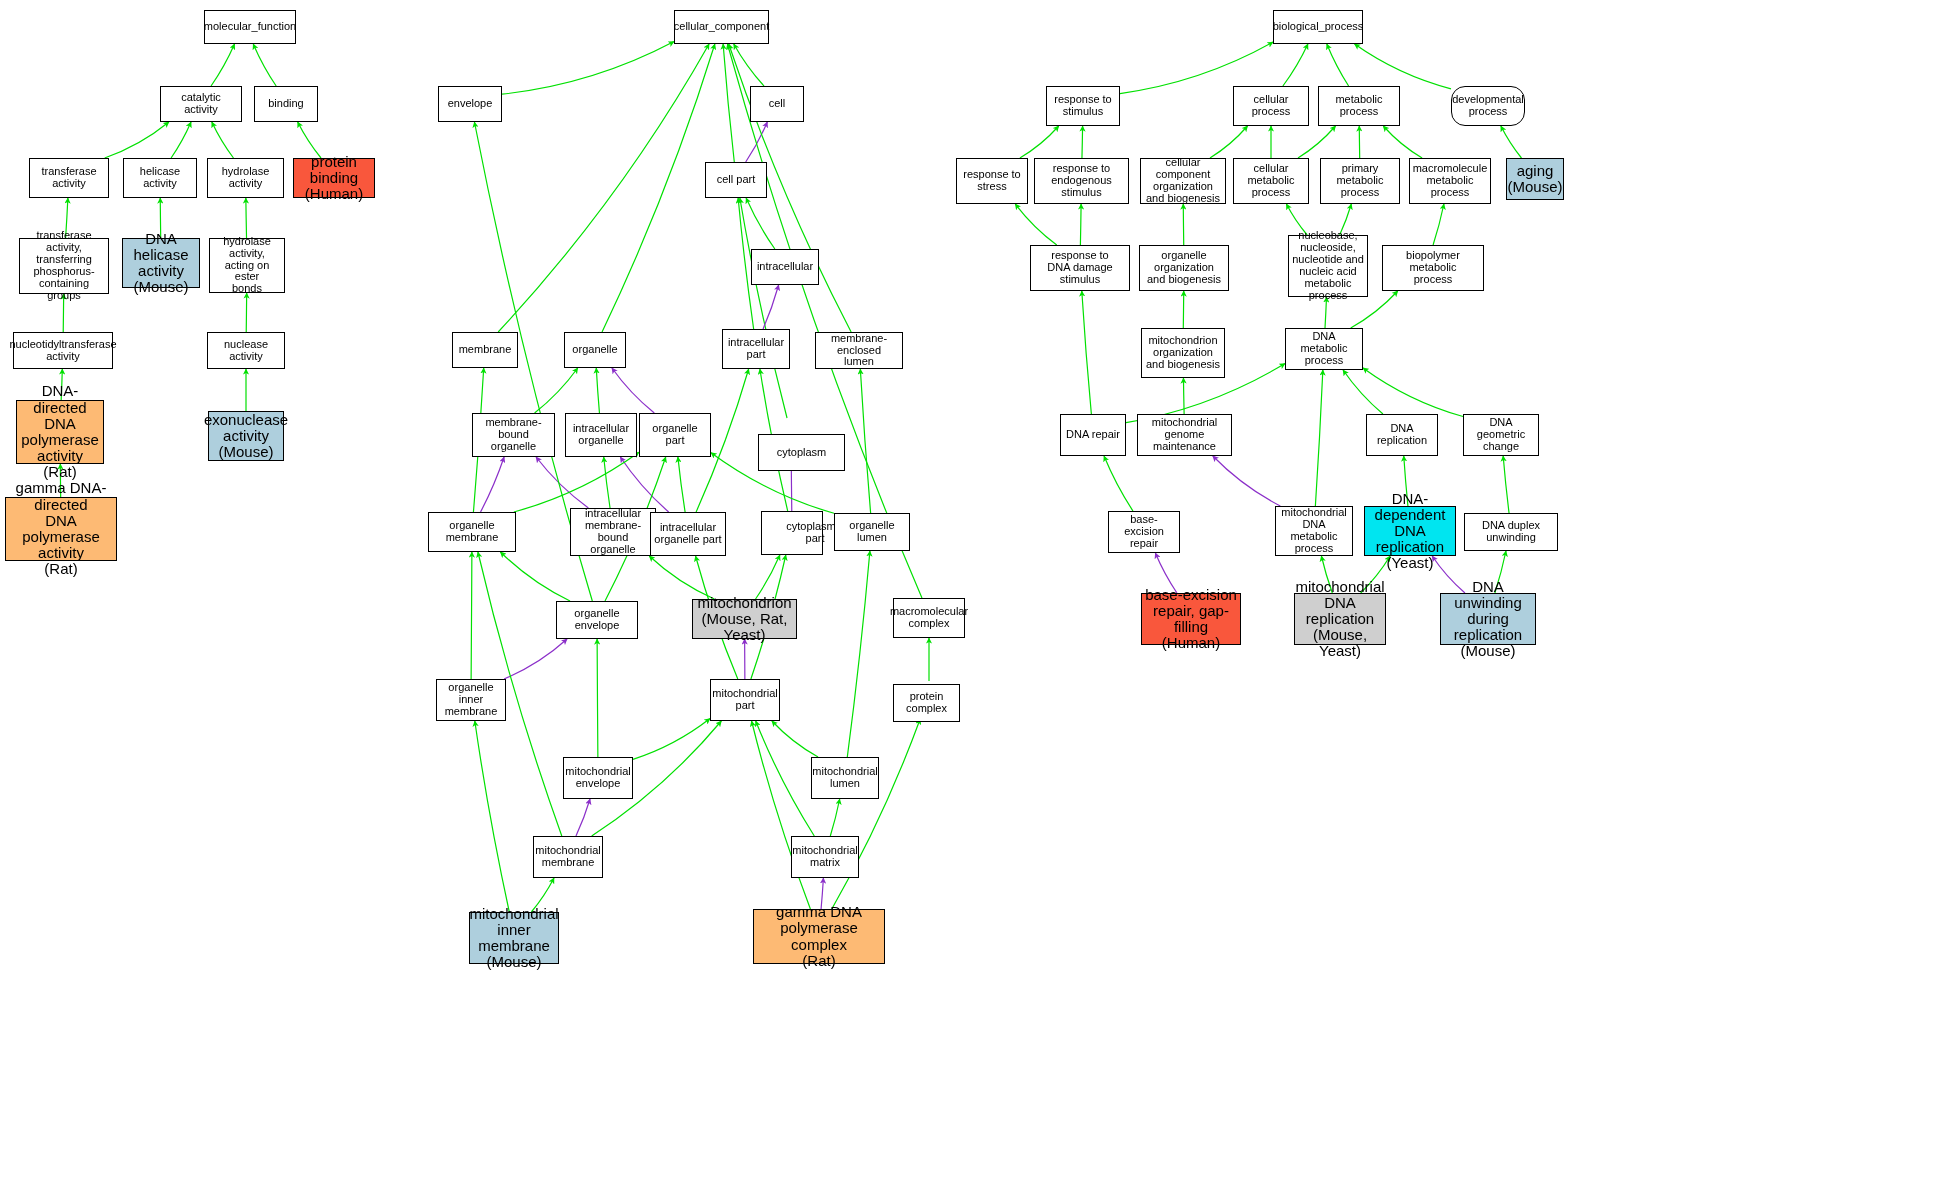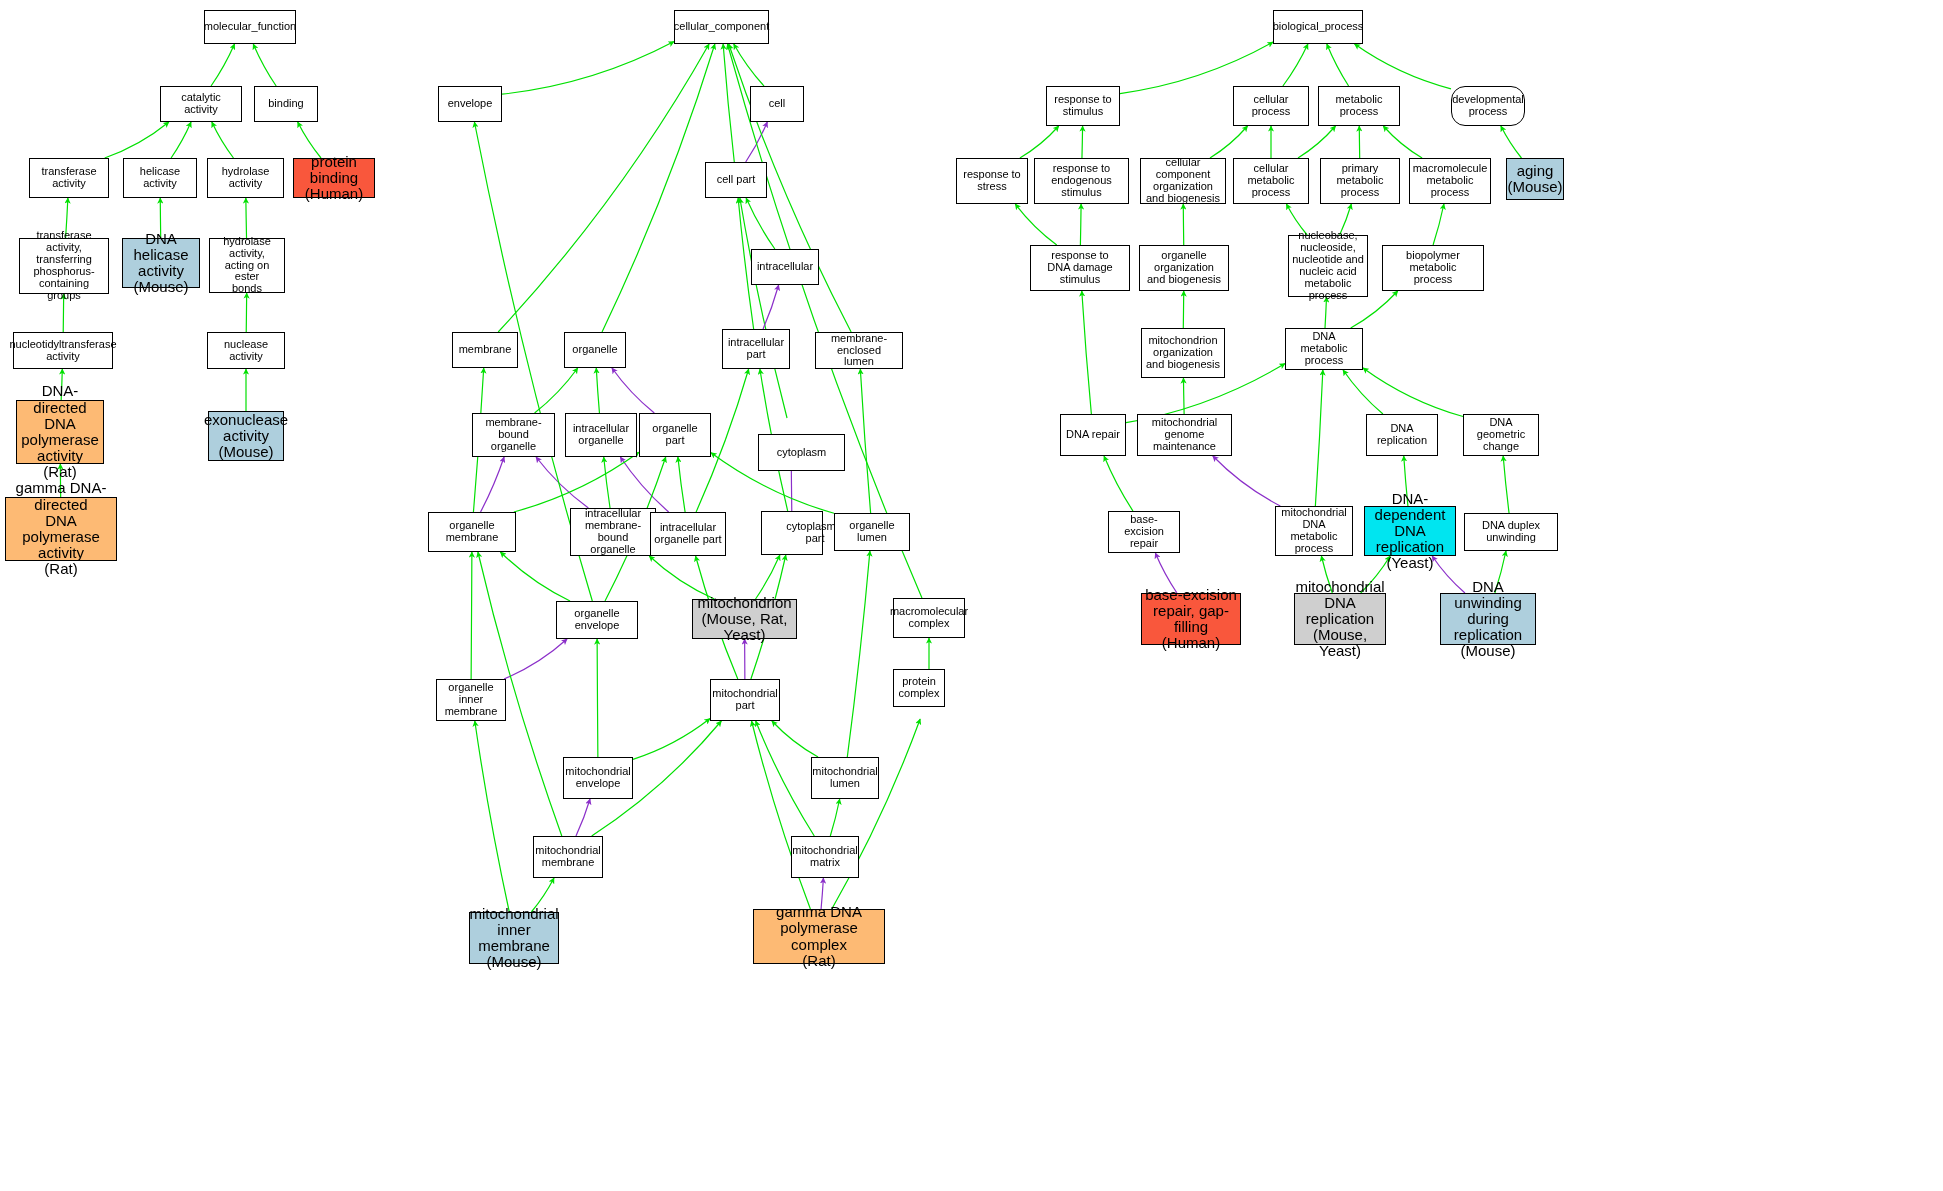--- a/index.html
+++ b/index.html
@@ -199,21 +199,21 @@
       <div class="node fill-white n-std" style="left: 834px; top: 513px; width: 76px; height: 38px;"><span>organelle lumen</span></div>
       <div class="node fill-white n-std" style="left: 556px; top: 601px; width: 82px; height: 38px;"><span>organelle envelope</span></div>
       <div class="node fill-grey n-big" style="left: 692px; top: 599px; width: 105px; height: 40px;"><span>mitochondrion
 (Mouse, Rat, Yeast)</span></div>
       <div class="node fill-white n-std" style="left: 893px; top: 598px; width: 72px; height: 40px;"><span>macromolecular
 complex</span></div>
       <div class="node fill-white n-std" style="left: 436px; top: 679px; width: 70px; height: 42px;"><span>organelle inner
 membrane</span></div>
       <div class="node fill-white n-std" style="left: 710px; top: 679px; width: 70px; height: 42px;"><span>mitochondrial
 part</span></div>
-      <div class="node fill-white n-std" style="left: 893px; top: 669px; width: 52px; height: 38px; align-items: center;"><span>protein complex</span></div>
+      <div class="node fill-white n-std" style="left: 893px; top: 684px; width: 67px; height: 38px; align-items: center;"><span>protein complex</span></div>
       <div class="node fill-white n-std" style="left: 563px; top: 757px; width: 70px; height: 42px;"><span>mitochondrial
 envelope</span></div>
       <div class="node fill-white n-std" style="left: 811px; top: 757px; width: 68px; height: 42px;"><span>mitochondrial
 lumen</span></div>
       <div class="node fill-white n-std" style="left: 533px; top: 836px; width: 70px; height: 42px;"><span>mitochondrial
 membrane</span></div>
       <div class="node fill-white n-std" style="left: 791px; top: 836px; width: 68px; height: 42px;"><span>mitochondrial
 matrix</span></div>
       <div class="node fill-blue n-big" style="left: 469px; top: 912px; width: 90px; height: 52px;"><span>mitochondrial
 inner membrane

